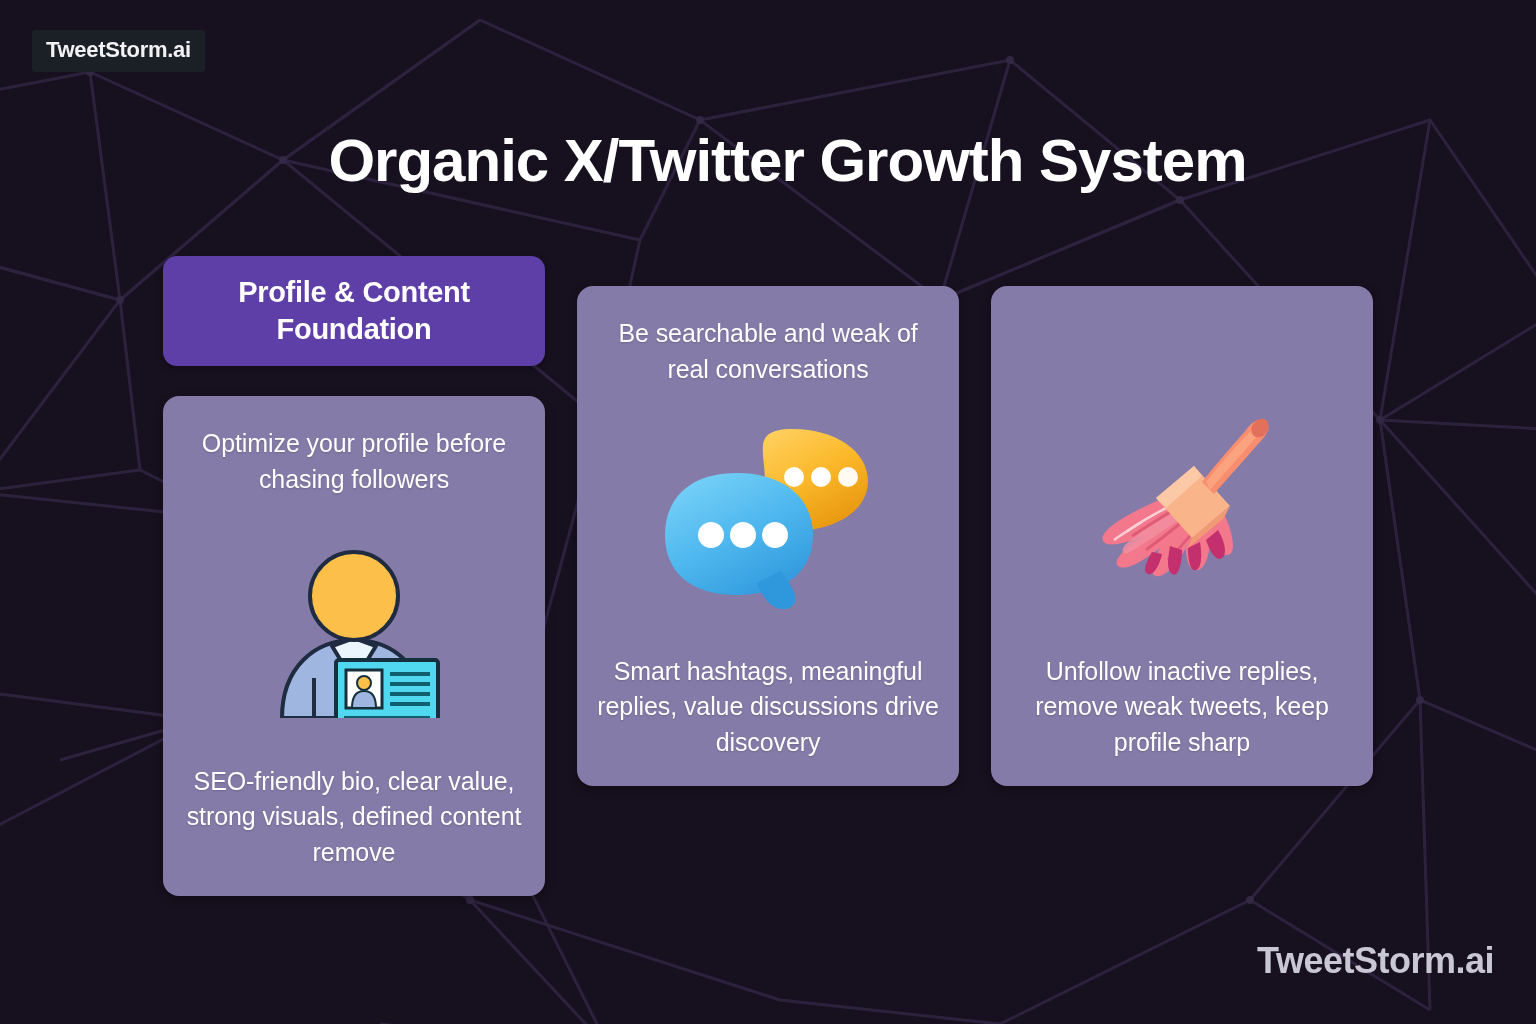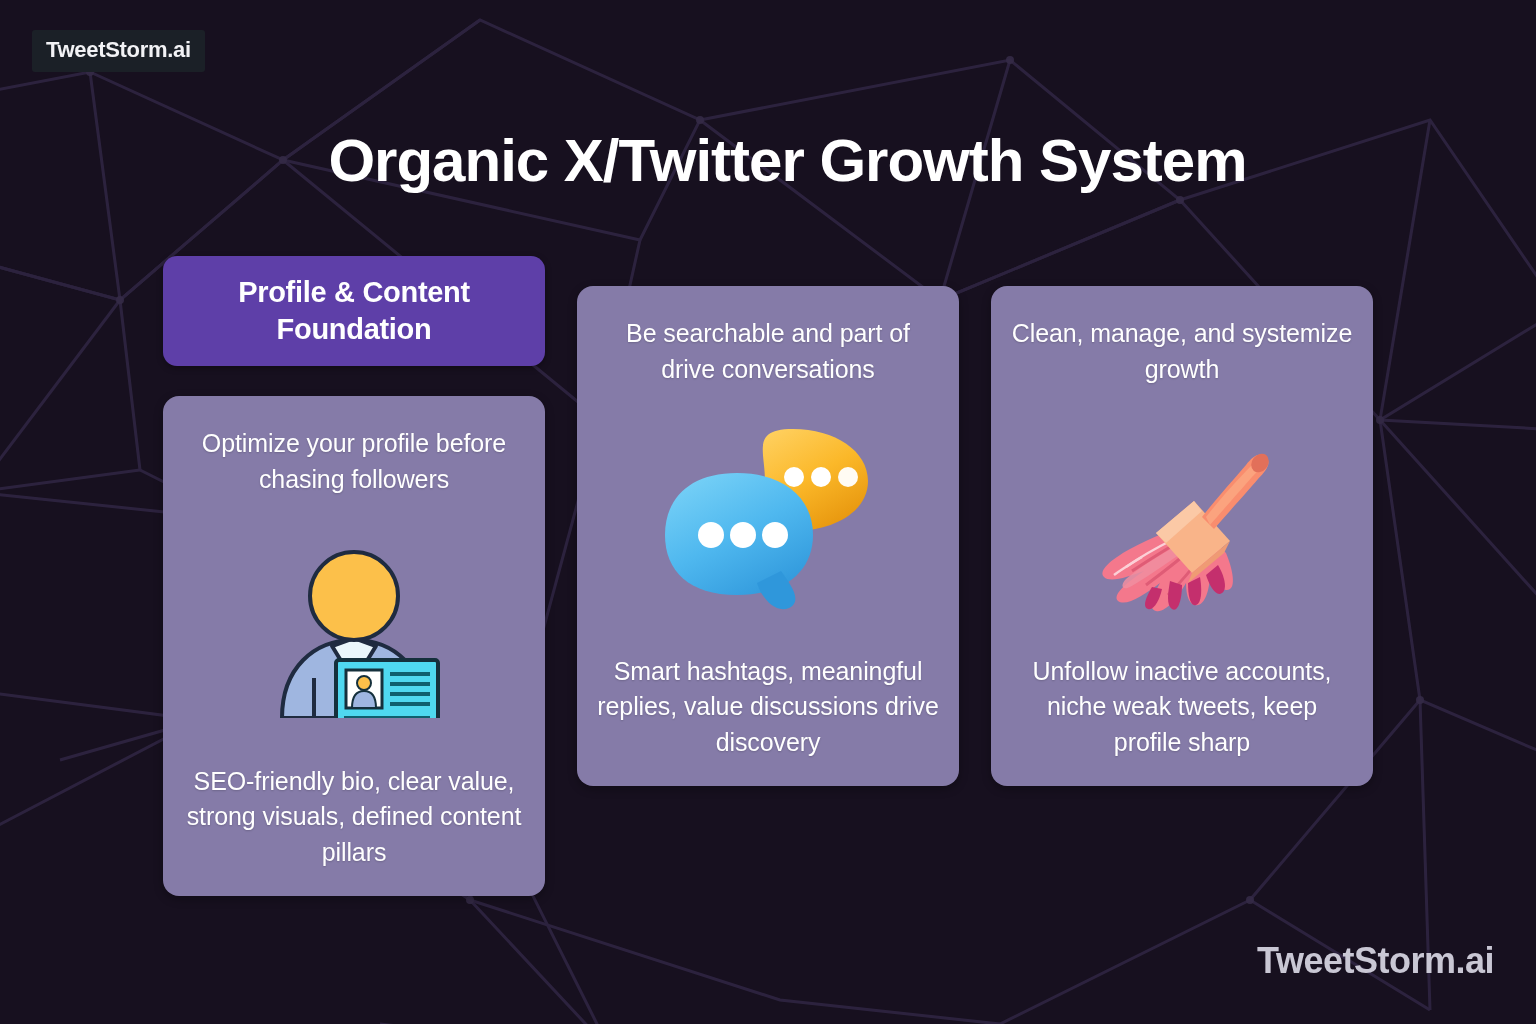--- a/index.html
+++ b/index.html
@@ -147,27 +147,27 @@
           <path d="M86 166 C86 154 91 149 98 149 C105 149 110 154 110 166 Z" fill="#9fb6e0" stroke="#15303c" stroke-width="2"></path>
           <g stroke="#0f5f6e" stroke-width="4" stroke-linecap="square">
             <path d="M126 132 H162"></path>
               <path d="M126 142 H162"></path>
             <path d="M126 152 H162"></path>
               <path d="M126 162 H162"></path>
             <path d="M80 176 H162"></path>
           </g>
         </svg>
       </div>
-      <div class="body-bottom">SEO-friendly bio, clear value, strong visuals, defined content pillars</div>
+      <div class="body-bottom">SEO-friendly bio, clear value, strong visuals, defined content remove</div>
     </div>
   </div>
 
   <div class="col">
     <div class="col-body">
-      <div class="body-top">Be searchable and part of drive conversations</div>
+      <div class="body-top">Be searchable and weak of real conversations</div>
       <div class="illus">
         <svg width="210" height="190" viewBox="0 0 210 190">
           <defs>
             <linearGradient id="yellowGrad" x1="0" y1="0" x2="0.6" y2="1">
               <stop offset="0%" stop-color="#ffd264"></stop>
               <stop offset="55%" stop-color="#fbb829"></stop>
               <stop offset="100%" stop-color="#e8980f"></stop>
             </linearGradient>
             <linearGradient id="blueGrad" x1="0.15" y1="0" x2="0.8" y2="1">
               <stop offset="0%" stop-color="#79d2f7"></stop>
@@ -193,21 +193,20 @@
             <circle cx="112" cy="110" r="13"></circle>
           </g>
         </svg>
       </div>
       <div class="body-bottom">Smart hashtags, meaningful replies, value discussions drive discovery</div>
     </div>
   </div>
 
   <div class="col">
     <div class="col-body">
-      <div class="body-top">Clean, manage, and systemize growth</div>
       <div class="illus">
         <svg width="200" height="190" viewBox="0 0 200 190">
 
           <path d="M112 96 C92 104 70 112 48 124 C28 135 16 146 22 152 C28 158 46 152 62 146
                    C44 158 30 170 36 176 C44 182 62 170 78 158
                    C70 172 66 184 74 186 C84 188 96 172 104 158
                    C104 172 108 182 116 180 C124 178 128 162 128 148
                    C134 160 142 168 148 164 C154 160 150 142 144 128 Z" fill="#f4788c"></path>
           <path d="M96 120 C78 130 58 142 44 154 C38 160 40 166 48 162 C62 154 82 140 100 128 Z" fill="#f08ea0" opacity="0.85"></path>
           <g stroke="#d9536f" stroke-width="3" fill="none" opacity="0.75">
@@ -231,19 +230,19 @@
           <path d="M110 148 L148 116 L142 128 L106 158 Z" fill="#ef9b74"></path>
 
           <path d="M120 92 C134 74 152 54 164 40 C170 32 178 26 184 32 C190 38 184 46 176 54
                    C164 68 146 88 132 104 Z" fill="#f98d6e"></path>
           <path d="M124 92 C138 74 156 54 168 42 C172 38 176 36 178 39 C180 42 176 46 170 52
                    C158 66 140 86 128 100 Z" fill="#fba37e"></path>
 
           <ellipse cx="178" cy="38" rx="8" ry="10" transform="rotate(38 178 38)" fill="#e2705a"></ellipse>
         </svg>
       </div>
-      <div class="body-bottom">Unfollow inactive accounts, niche weak tweets, keep profile sharp</div>
+      <div class="body-bottom">Unfollow inactive replies, remove weak tweets, keep profile sharp</div>
     </div>
   </div>
 
 </div>
 
 <div class="watermark">TweetStorm.ai</div>
 
 </body></html>

